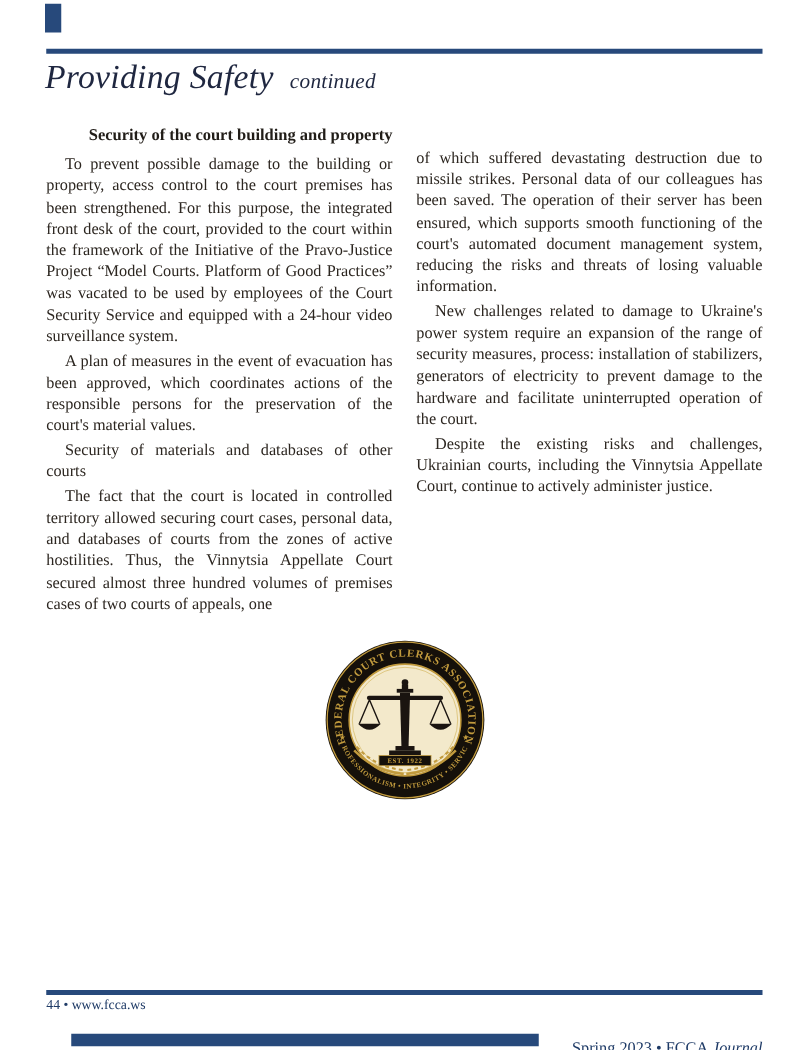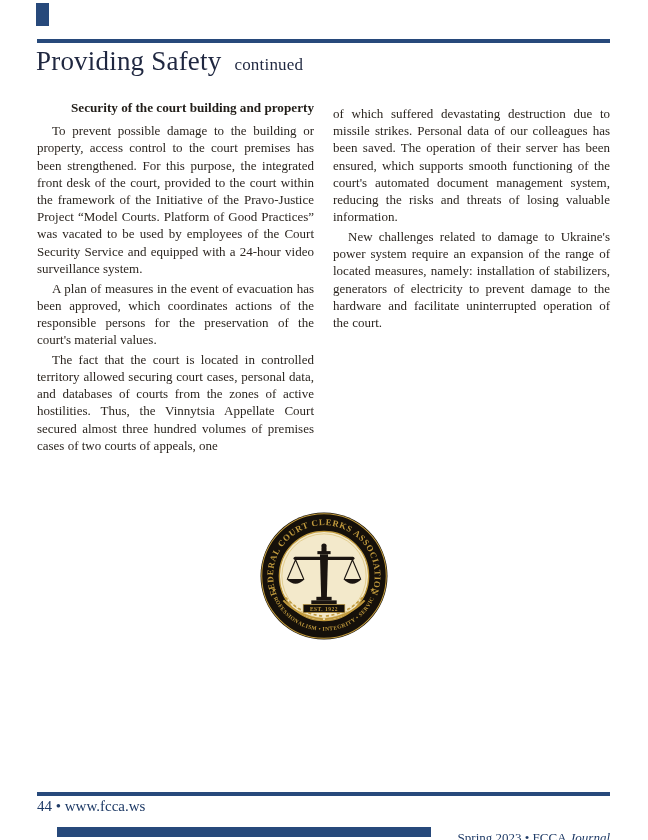--- a/index.html
+++ b/index.html
@@ -13,51 +13,51 @@
   .corner-square{
     position:absolute;left:36px;top:3px;width:13px;height:23px;
     background:#27497B;
   }
   .header-rule{
     position:absolute;left:37px;top:39px;width:573px;height:4px;
     background:#27497B;
   }
   .title{
     position:absolute;left:36px;top:46px;margin:0;
-    font-weight:normal;
+    font-style:italic;font-weight:normal;
     font-size:27px;color:#1F2740;letter-spacing:0.2px;
   }
   .title .continued{
     font-size:17px;margin-left:6px;color:#1F2740;
   }
   .columns{
     position:absolute;left:37px;top:99px;width:573px;
     display:flex;gap:19px;
     color:#2C2620;
     font-size:13px;line-height:17.2px;
   }
   .col{width:277px;text-align:justify;}
   .col-right{padding-top:6px;}
   .section-heading{
     font-size:13.2px;font-weight:bold;margin:0 0 6px 0;
     color:#211D18;text-align:right;
   }
   .col p{margin:2.5px 0 0 0;}
   .col p.indent{text-indent:15px;}
-  .col p.no-indent{text-indent:0;margin-top:0;}
+  .col p.no-indent{text-indent:0;margin-top:12px;}
   .seal{
     position:absolute;left:260px;top:512px;width:128px;height:128px;
   }
   .footer-rule{
     position:absolute;left:37px;top:792px;width:573px;height:4px;
     background:#27497B;
   }
   .footer-left{
     position:absolute;left:37px;top:798px;
-    font-size:15px;color:#1E3A66;
+    font-size:11px;color:#1E3A66;
   }
   .footer-right{
     position:absolute;right:38px;top:830px;
     font-size:13px;color:#1E3A66;
   }
   .footer-right .journal-italic{font-style:italic;margin-left:3px;}
   .bottom-bar{
     position:absolute;left:57px;top:827px;width:374px;height:10px;
     background:#27497B;
   }
@@ -73,25 +73,27 @@
   <h1 class="title">
     <span>Providing Safety</span>
     <span class="continued">continued</span>
   </h1>
 
   <div class="columns">
     <div class="col col-left">
       <h2 class="section-heading">Security of the court building and property</h2>
       <p class="indent">To prevent possible damage to the building or property, access control to the court premises has been strengthened. For this purpose, the integrated front desk of the court, provided to the court within the framework of the Initiative of the Pravo-Justice Project “Model Courts. Platform of Good Practices” was vacated to be used by employees of the Court Security Service and equipped with a 24-hour video surveillance system.</p>
       <p class="indent">A plan of measures in the event of evacuation has been approved, which coordinates actions of the responsible persons for the preservation of the court's material values.</p>
+      <p class="indent">Security of materials and databases of other courts</p>
       <p class="indent">The fact that the court is located in controlled territory allowed securing court cases, personal data, and databases of courts from the zones of active hostilities. Thus, the Vinnytsia Appellate Court secured almost three hundred volumes of premises cases of two courts of appeals, one</p>
     </div>
     <div class="col col-right">
       <p class="no-indent">of which suffered devastating destruction due to missile strikes. Personal data of our colleagues has been saved. The operation of their server has been ensured, which supports smooth functioning of the court's automated document management system, reducing the risks and threats of losing valuable information.</p>
-      <p class="indent">New challenges related to damage to Ukraine's power system require an expansion of the range of located measures, namely: installation of stabilizers, generators of electricity to prevent damage to the hardware and facilitate uninterrupted operation of the court.</p>
+      <p class="indent">New challenges related to damage to Ukraine's power system require an expansion of the range of security measures, process: installation of stabilizers, generators of electricity to prevent damage to the hardware and facilitate uninterrupted operation of the court.</p>
+      <p class="indent">Despite the existing risks and challenges, Ukrainian courts, including the Vinnytsia Appellate Court, continue to actively administer justice.</p>
     </div>
   </div>
 
   <div class="seal">
     <svg viewBox="0 0 126 126" width="128" height="128">
       <defs>
         <path id="arcTop" d="M 19.7 88 A 50 50 0 1 1 106.3 88" fill="none"></path>
         <path id="arcBottom" d="M 14.1 85.8 A 54 54 0 0 0 111.9 85.8" fill="none"></path>
       </defs>
 

